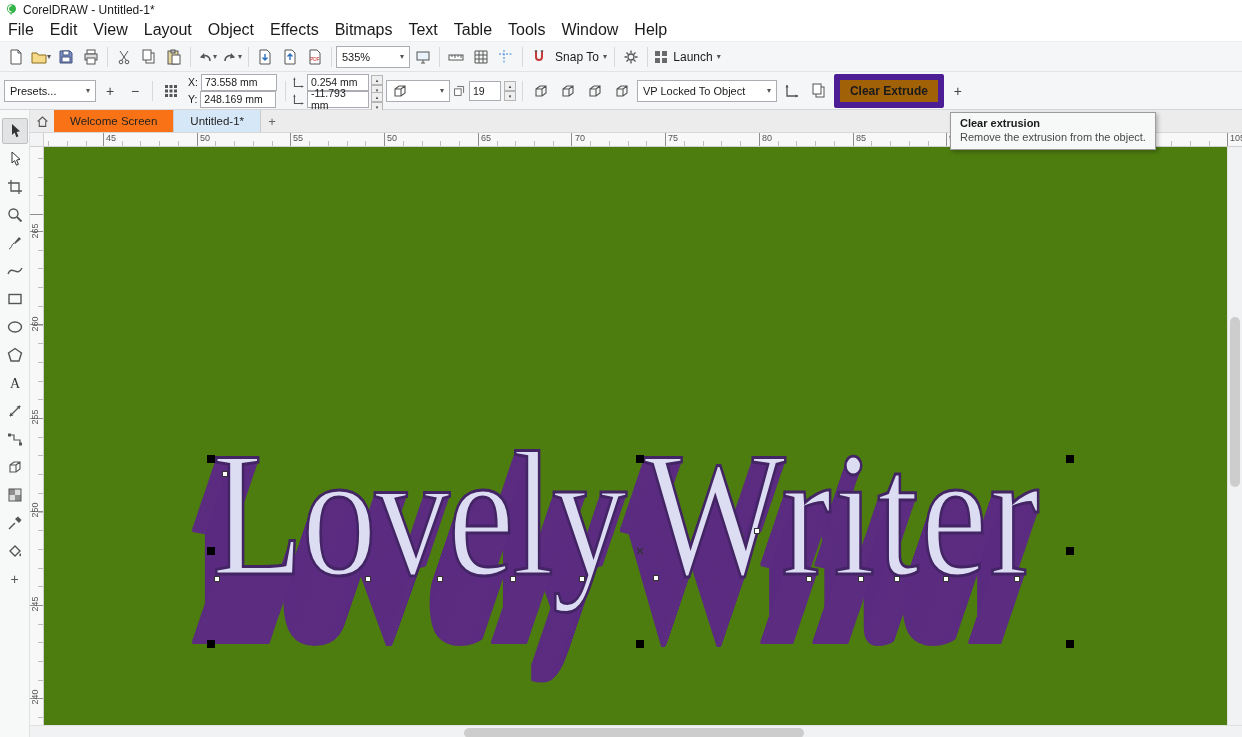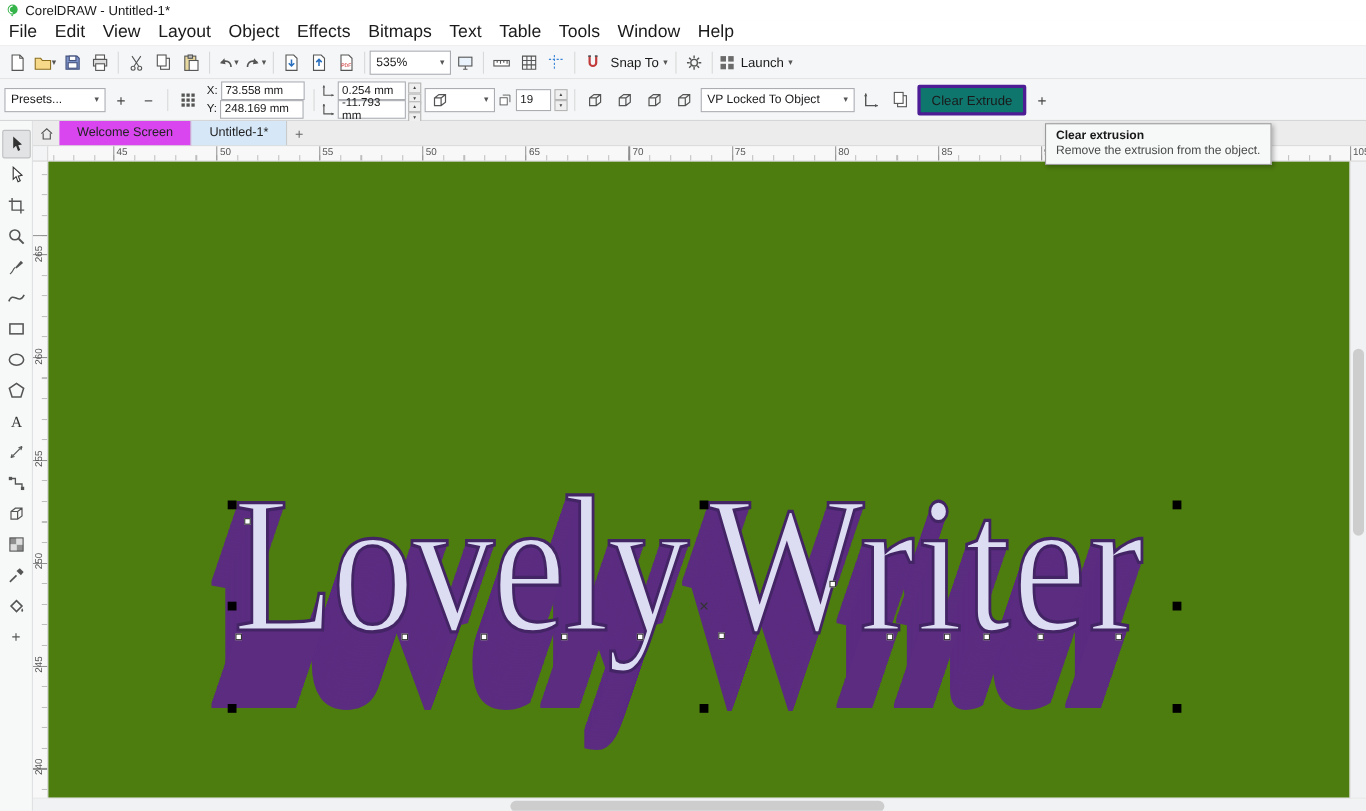--- a/index.html
+++ b/index.html
@@ -28,33 +28,33 @@
 
   .xyblock{display:flex;flex-direction:column;gap:2px;font-size:10.5px;margin:0 2px;}
   .xyrow{display:flex;align-items:center;gap:3px;height:15px;}
   .xyrow .field{width:68px;}
   .vpblock{display:flex;flex-direction:column;gap:2px;margin:0 0;}
   .vprow{display:flex;align-items:center;gap:2px;height:15px;}
   .vprow .field{width:54px;}
   .vprow .spin{height:15px;}
 
   .clear-extrude{height:22px;padding:0 10px;display:flex;align-items:center;font-size:12px;
-    background:#0f766e;border:3px solid #4c1d95;border-radius:2px;}
+    background:#a16207;border:6px solid #4c1d95;border-radius:2px;font-weight:bold;}
   .plusbtn{font-size:14px;color:#444;width:22px;height:22px;display:flex;align-items:center;justify-content:center;}
 
   
   #main{display:flex;height:630px;}
   .toolbox{width:30px;background:#f7f8f8;border-right:1px solid #e0e1e2;padding-top:6px;box-sizing:border-box;}
   .tool{width:26px;height:26px;margin:2px auto;display:flex;align-items:center;justify-content:center;border-radius:2px;}
   .tool.selected{background:#e2e3e4;border:1px solid #bfc0c1;box-sizing:border-box;}
   #rightcol{flex:1;display:flex;flex-direction:column;min-width:0;}
 
   .tabbar{height:22px;background:#ececed;display:flex;align-items:stretch;font-size:11.5px;border-bottom:1px solid #d6d7d8;}
   .homebtn{width:24px;display:flex;align-items:center;justify-content:center;}
-  .tab{display:flex;align-items:center;padding:0 16px;border-right:1px solid #c9cacb;background:#d946ef;color:#222;}
+  .tab{display:flex;align-items:center;padding:0 16px;border-right:1px solid #c9cacb;background:#f97316;color:#222;}
   .tab.active{background:#d6e8f8;}
   .newtab{width:22px;display:flex;align-items:center;justify-content:center;color:#666;font-size:13px;}
 
   .rulerrow{height:14px;display:flex;}
   .rcorner{width:14px;height:14px;background:#f3f4f5;border-right:1px solid #cfcfcf;border-bottom:1px solid #cfcfcf;box-sizing:border-box;}
   .hruler{position:relative;flex:1;height:14px;background:#f8f8f8;border-bottom:1px solid #cfcfcf;box-sizing:border-box;overflow:hidden;
     background-image:
       repeating-linear-gradient(90deg,#8f8f8f 0 1px,transparent 1px 93.7px),
       repeating-linear-gradient(90deg,#bdbdbd 0 1px,transparent 1px 18.74px);
     background-position:59px 0,59px 100%;

